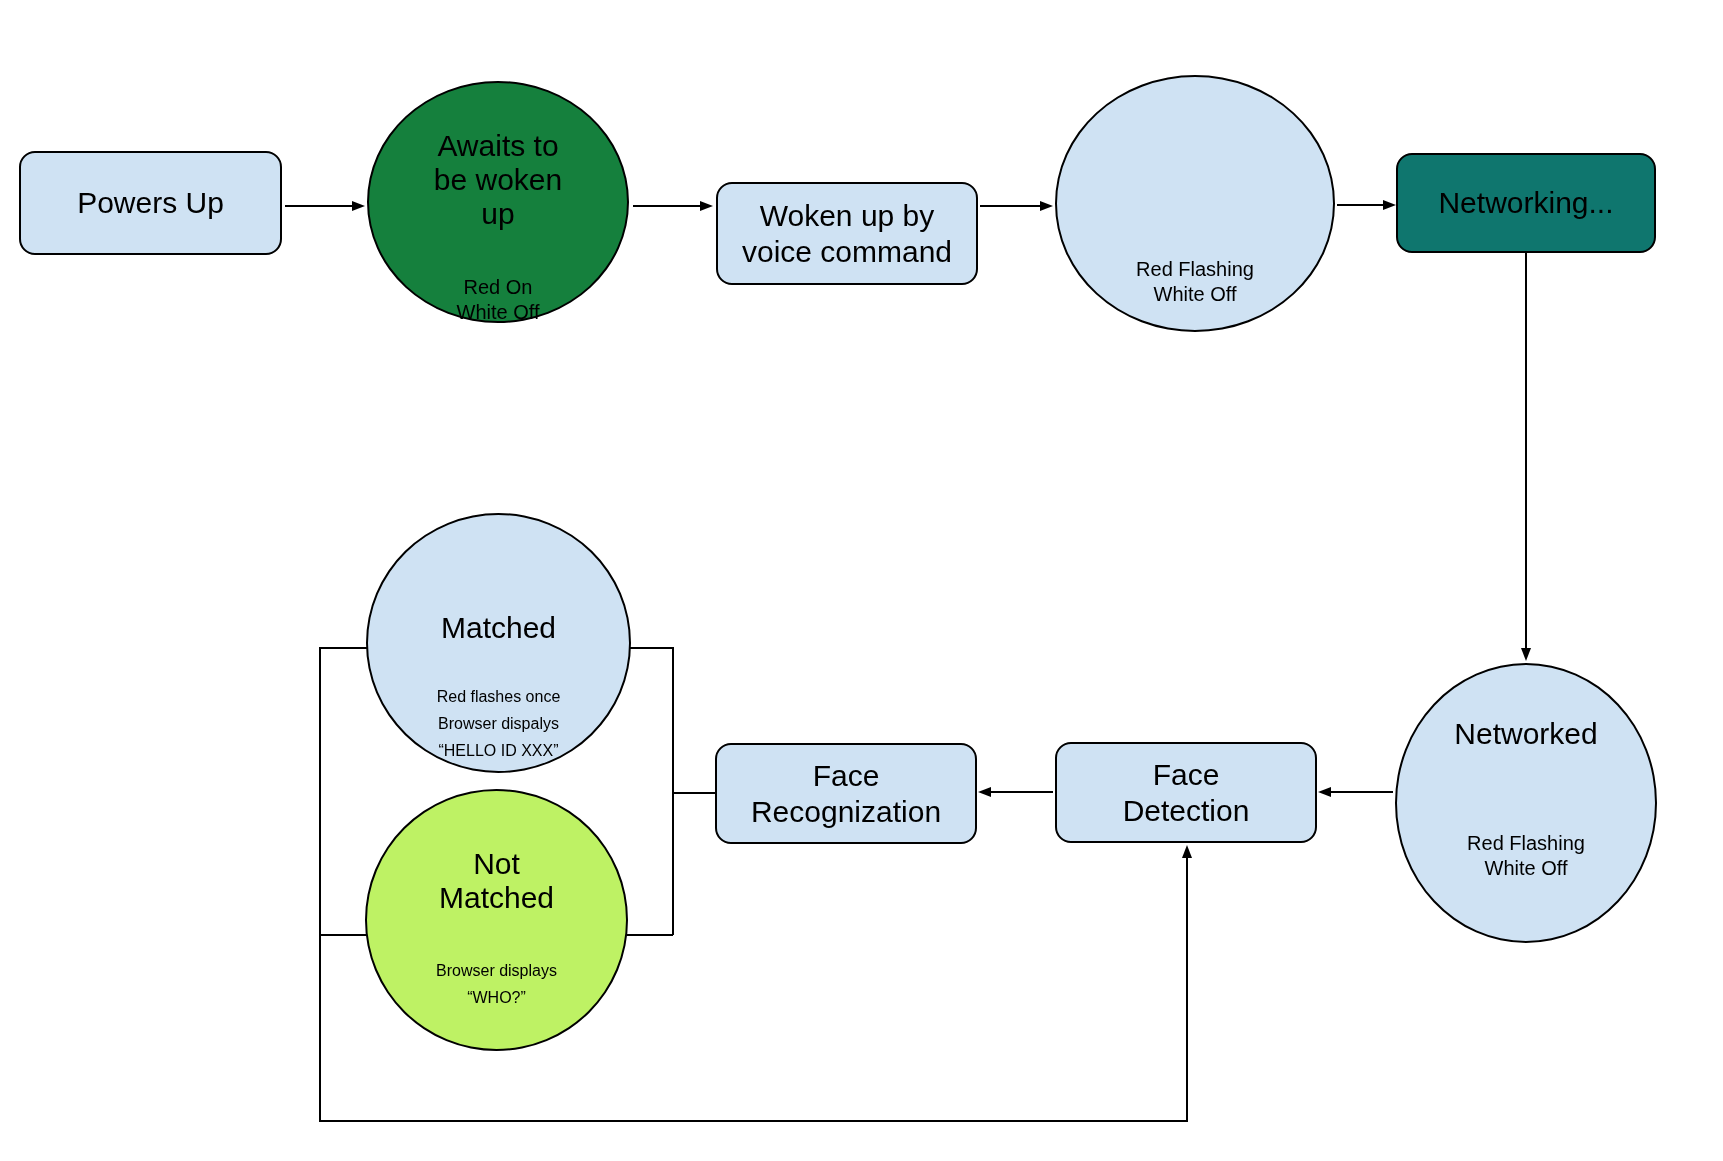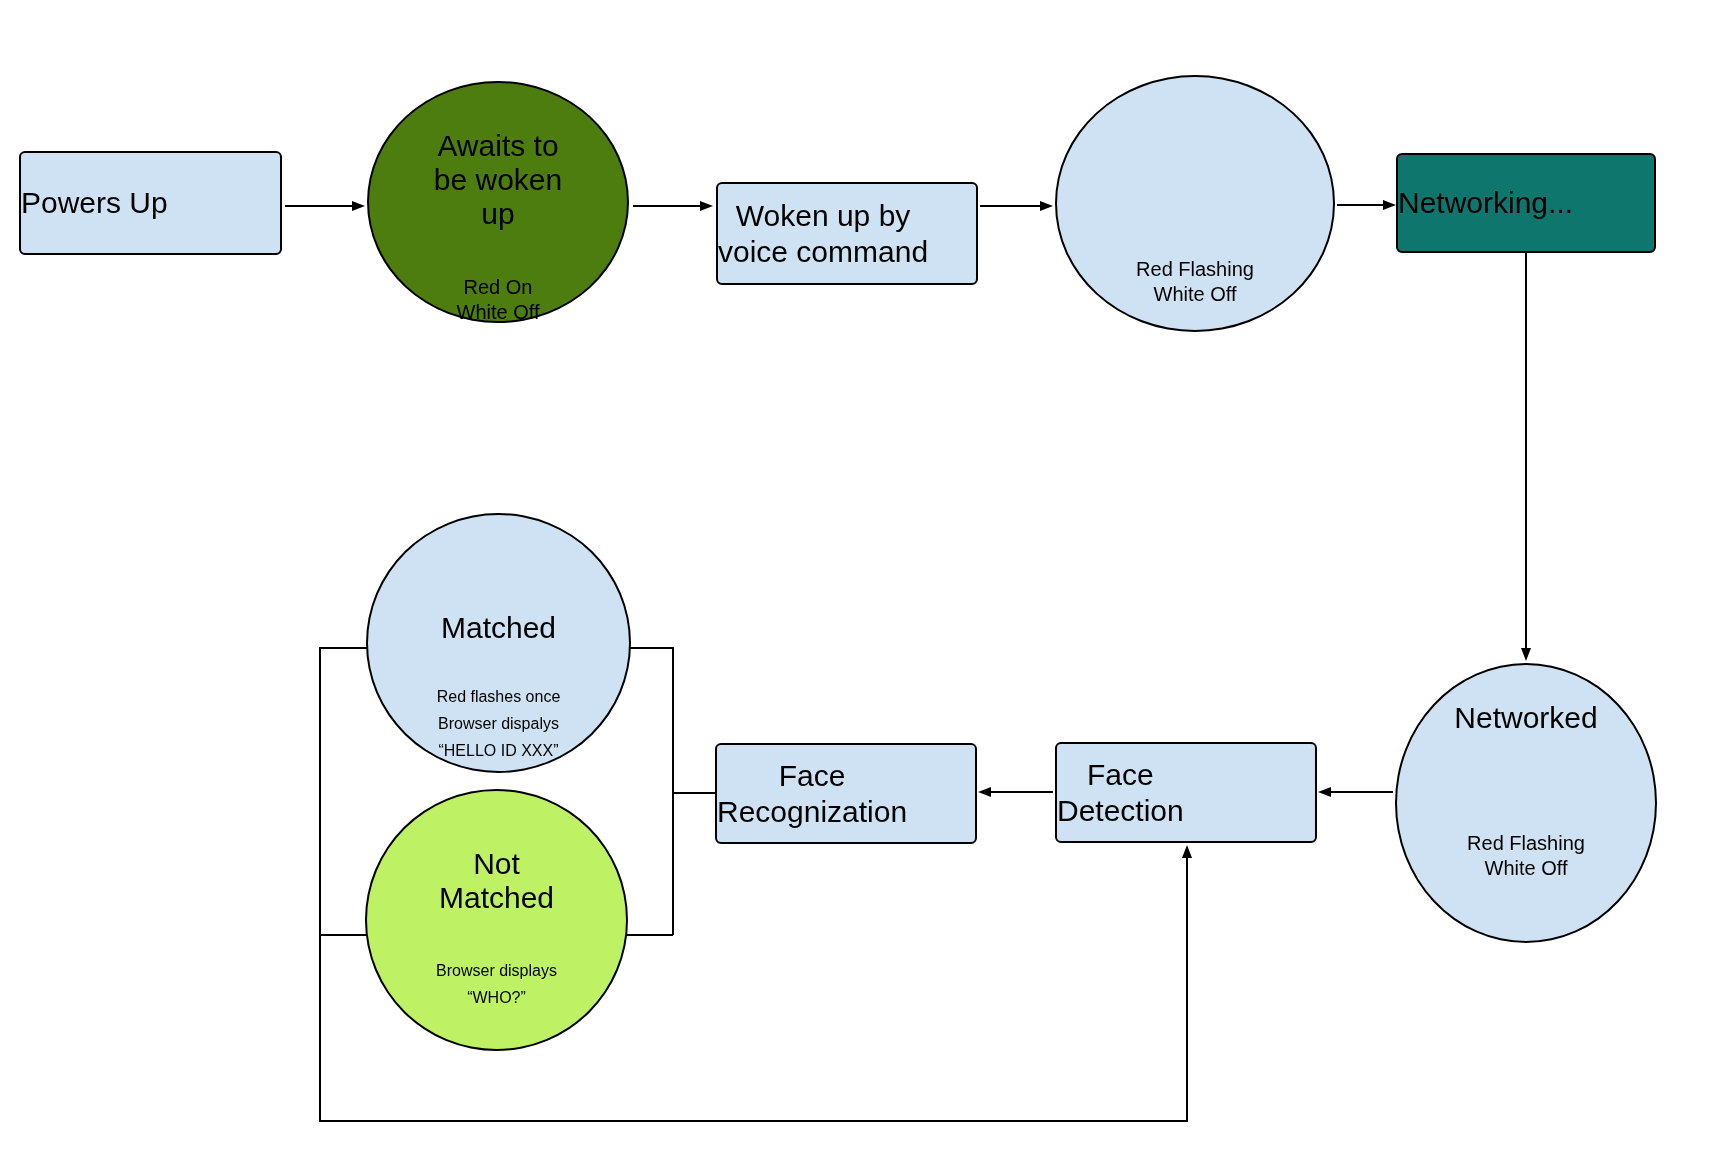--- a/index.html
+++ b/index.html
@@ -19,23 +19,24 @@
   }
   #connectors line { stroke: #000000; stroke-width: 2; }
   #connectors polygon { fill: #000000; }
   .node {
     position: absolute;
     box-sizing: border-box;
     background: #cfe2f3;
     border: 2px solid #000000;
   }
   .rect-node {
-    border-radius: 6px;
+    border-radius: 16px;
     display: flex;
     align-items: center;
+    justify-content: center;
     text-align: center;
   }
   .rect-node .title {
     font-size: 30px;
     line-height: 36px;
     white-space: pre-line;
   }
   .circle-node { border-radius: 50%; }
   .circle-node .title {
     position: absolute;
@@ -107,21 +108,21 @@
       <line x1="319" y1="1121" x2="1188" y2="1121"></line>
       <line x1="1187" y1="1122" x2="1187" y2="858"></line>
       <polygon points="1187,845 1182,858 1192,858"></polygon>
     </g>
   </svg>
 
   <div class="node rect-node" style="left: 19px; top: 151px; width: 263px; height: 104px; background: rgb(207, 226, 243); border-color: rgb(0, 0, 0);">
     <div class="title">Powers Up</div>
   </div>
 
-  <div class="node circle-node" style="left: 367px; top: 81px; width: 262px; height: 242px; background: #4d7c0f; border-color: rgb(0, 0, 0);">
+  <div class="node circle-node" style="left: 367px; top: 81px; width: 262px; height: 242px; background: #15803d; border-color: rgb(0, 0, 0);">
     <div class="title" style="top:46px;">Awaits to
 be woken
 up</div>
     <div class="detail" style="top:192px;">Red On
 White Off</div>
   </div>
 
   <div class="node rect-node" style="left: 716px; top: 154px; width: 262px; height: 103px; background: rgb(207, 226, 243); border-color: rgb(0, 0, 0); margin-top: 28px;">
     <div class="title">Woken up by
 voice command</div>
@@ -130,21 +131,21 @@
   <div class="node circle-node" style="left: 1055px; top: 75px; width: 280px; height: 257px; background: rgb(207, 226, 243); border-color: rgb(0, 0, 0);">
     <div class="detail" style="top:180px;">Red Flashing
 White Off</div>
   </div>
 
   <div class="node rect-node" style="left: 1396px; top: 153px; width: 260px; height: 100px; background: #0f766e; border-color: rgb(0, 0, 0);">
     <div class="title">Networking...</div>
   </div>
 
   <div class="node circle-node" style="left: 1395px; top: 663px; width: 262px; height: 280px; background: rgb(207, 226, 243); border-color: rgb(0, 0, 0);">
-    <div class="title" style="top:36px;">Networked</div>
+    <div class="title" style="top:52px;">Networked</div>
     <div class="detail" style="top:166px;">Red Flashing
 White Off</div>
   </div>
 
   <div class="node rect-node" style="left: 1055px; top: 742px; width: 262px; height: 101px; background: rgb(207, 226, 243); border-color: rgb(0, 0, 0);">
     <div class="title">Face
 Detection</div>
   </div>
 
   <div class="node rect-node" style="left: 715px; top: 743px; width: 262px; height: 101px; background: rgb(207, 226, 243); border-color: rgb(0, 0, 0);">

